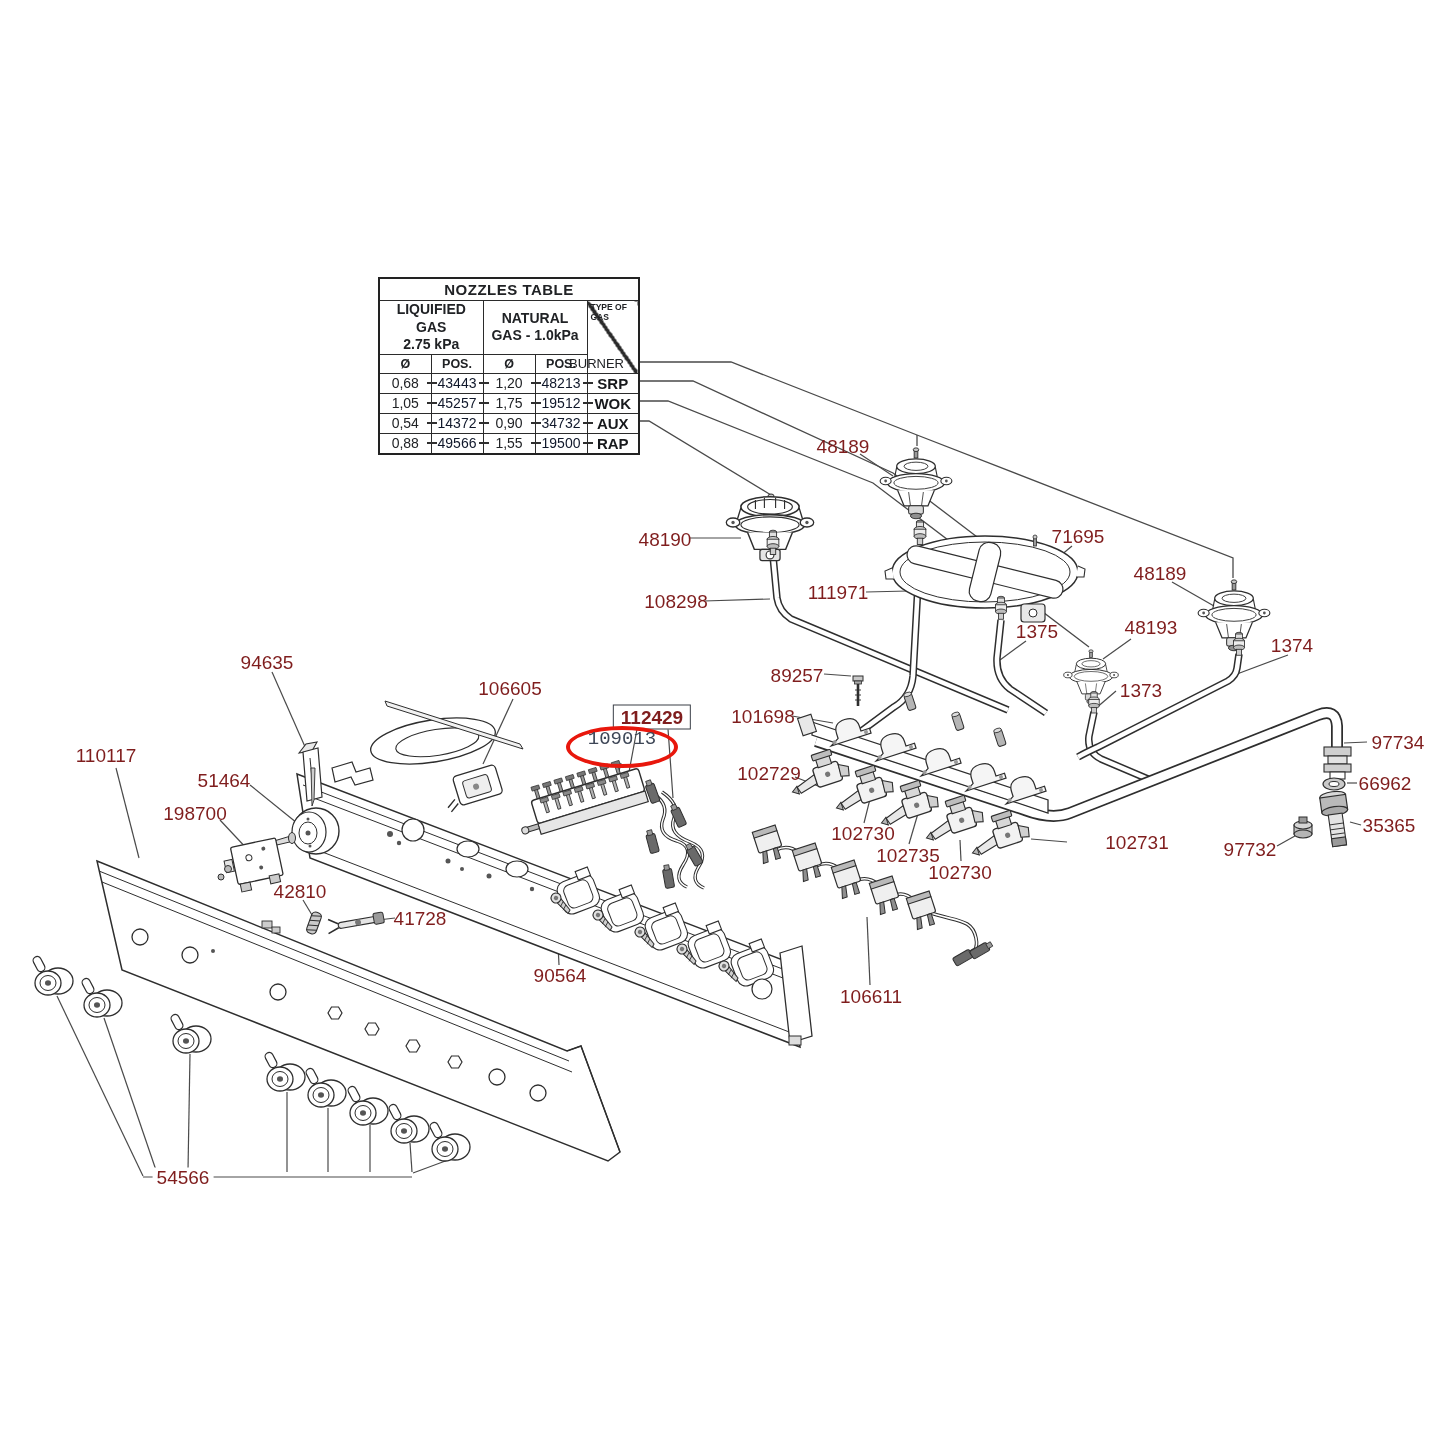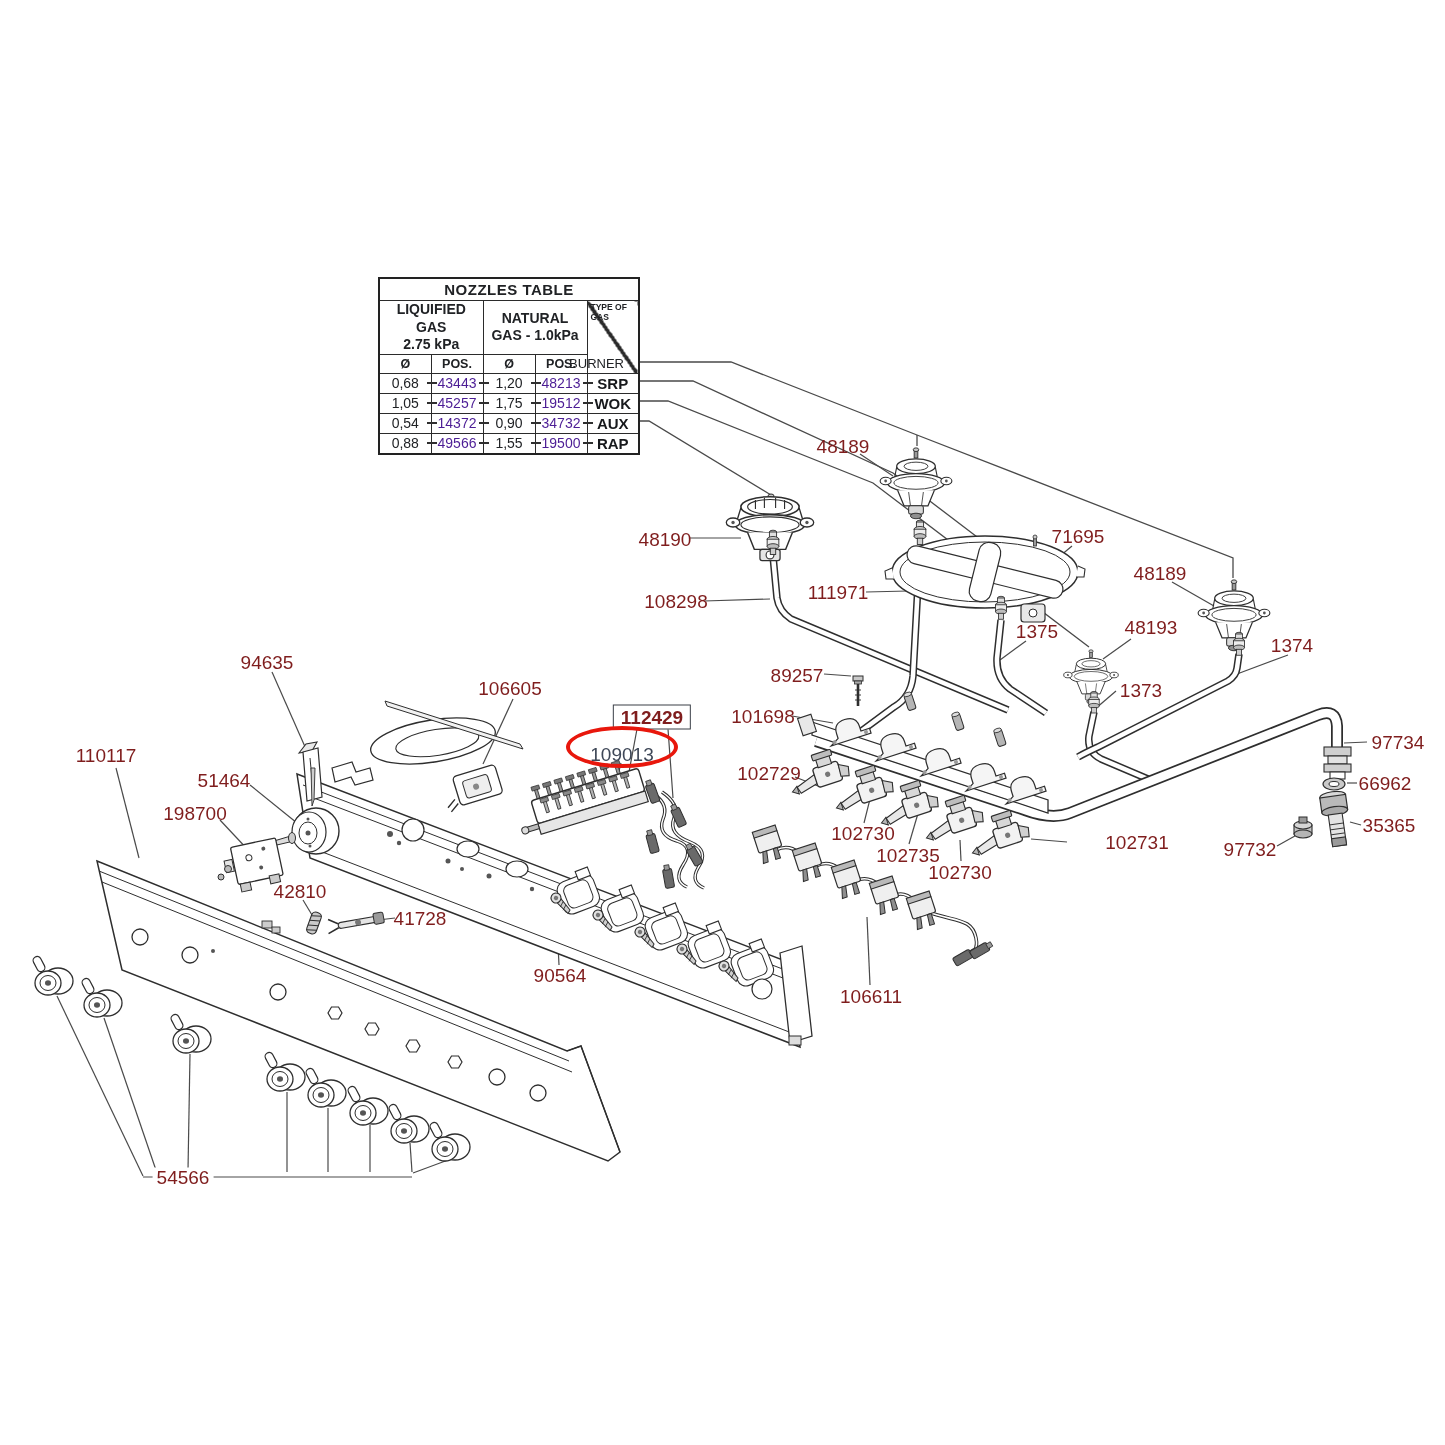--- a/index.html
+++ b/index.html
@@ -3,35 +3,35 @@
 <meta charset="utf-8">
 <style>
   html,body{margin:0;padding:0;background:#fff;}
   #stage{position:relative;width:1445px;height:1445px;background:#fff;overflow:hidden;
          font-family:"Liberation Sans",sans-serif;}
   #stage svg{position:absolute;left:0;top:0;}
   .plabel{position:absolute;transform:translate(-50%,-50%);font-size:19px;color:#7f1d1d;
           white-space:nowrap;line-height:1;z-index:5;}
   .plabel.boxed{border:1.6px solid #3a3f47;background:#fff;padding:2px 7px;font-weight:bold;}
   .oval-wrap{position:absolute;transform:translate(-50%,-50%);width:104px;height:34px;
-             border:4.5px solid #e8170c;border-radius:50%;display:flex;align-items:flex-end;
-             justify-content:center;z-index:5;background:transparent;}
+             border:4.5px solid #e8170c;border-radius:50%;display:flex;align-items:flex-start;
+             justify-content:center;z-index:5;background:transparent;font-family:Liberation Mono, monospace;}
   .oval-wrap .ovaltext{font-size:19px;color:#3e4757;line-height:1;}
   .onLine{background:#fff;padding:0 4px;}
   
   #nozzles{position:absolute;left:378px;top:277px;width:262px;height:154px;
            border-collapse:collapse;table-layout:fixed;z-index:6;background:#fff;}
   #nozzles td{border:1.4px solid #2b2b2b;padding:0;text-align:center;vertical-align:middle;
               position:relative;color:#202225;overflow:visible;}
   #nozzles{border:2px solid #222;}
   #nozzles .ttl{font-weight:bold;font-size:15px;height:21px;letter-spacing:.5px;}
   #nozzles .ghead{font-weight:bold;font-size:14px;line-height:1.25;height:36px;}
   #nozzles .sub{font-weight:bold;font-size:12.5px;height:18px;}
   #nozzles .val{font-size:14px;height:19px;}
-  #nozzles .pos{color:#4c1d95;}
+  #nozzles .pos{color:#0f172a;}
   #nozzles .burner{font-weight:bold;font-size:15px;color:#17191c;margin-top:48px;}
   #nozzles .corner{background:linear-gradient(to right top,transparent 47.5%,#2b2b2b 47.5%,#2b2b2b 52%,transparent 52%);}
   #nozzles .corner .tog{position:absolute;left:3px;top:2px;font-size:8.5px;font-weight:bold;
                         text-align:left;line-height:1.15;}
   #nozzles .corner .brn{position:absolute;right:14px;bottom:2px;font-size:13px;font-weight:normal;}
   #nozzles td.tick::after{content:'';position:absolute;right:-6px;top:50%;transform:translateY(-50%);
                           width:10px;height:2px;background:#2f2f2f;z-index:2;}
 </style>
 </head>
 <body>

